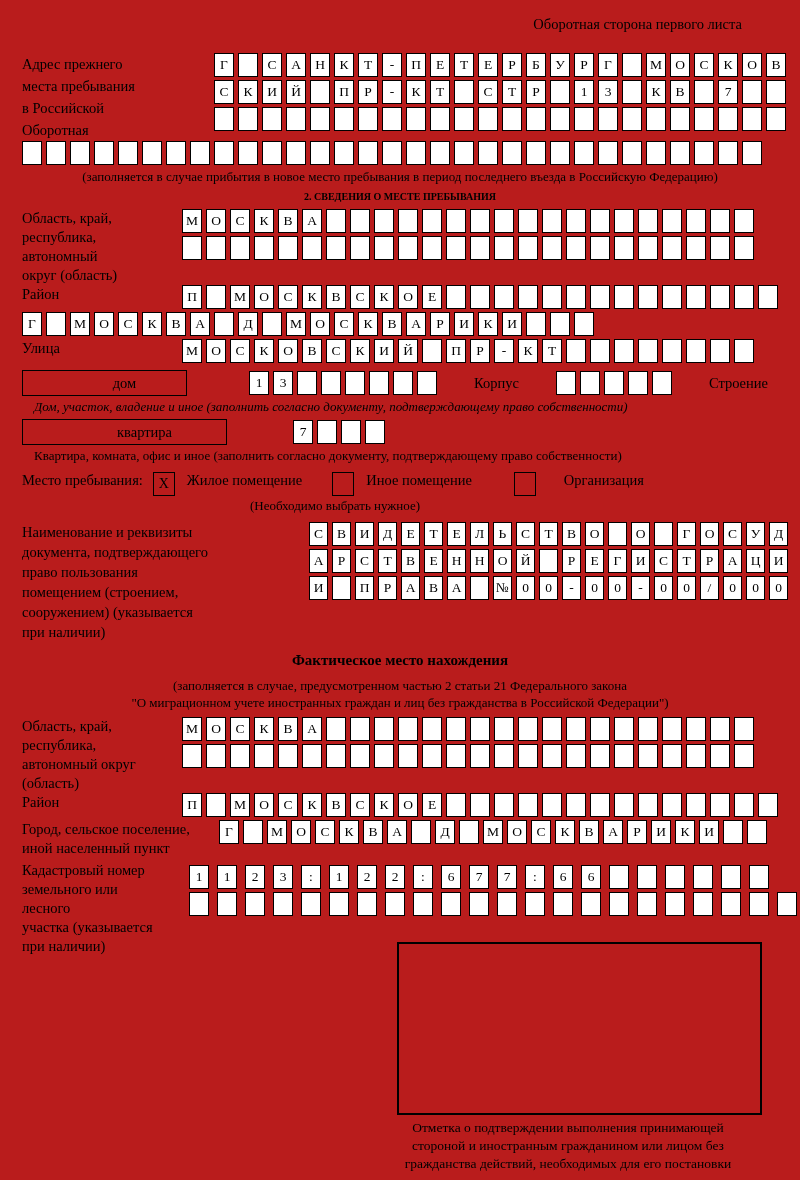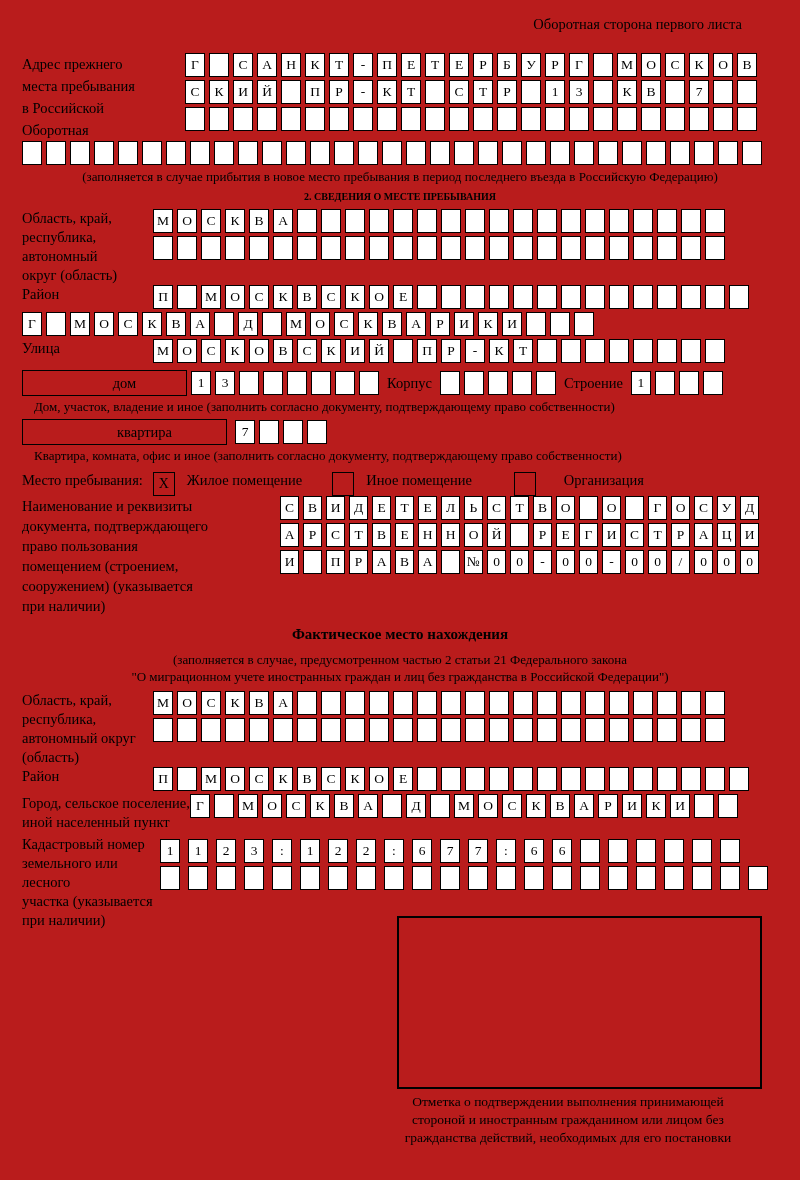--- a/index.html
+++ b/index.html
@@ -1,20 +1,20 @@
 <!DOCTYPE html>
 <html><head>
 <meta charset="utf-8">
 <style>
   html,body{margin:0;padding:0;background:#fff;}
   .page{width:800px;height:1180px;box-sizing:border-box;padding:10px 22px 0 22px;
         font-family:"Liberation Serif","DejaVu Serif",serif;color:#000;background:#b91c1c;
         position:relative;overflow:hidden;}
   .hdr-note{text-align:right;padding-right:36px;font-size:14.5px;margin-top:6px;}
-  .flex{display:flex;align-items:flex-start;}
+  .flex{display:flex;align-items:flex-start;gap:29px;}
   .lbl{font-size:14.5px;line-height:19px;flex:none;}
   .lh22{line-height:22px;}
   .lh20{line-height:20px;}
   .w163{width:163px;}
   .w131{width:131px;}
   .w258{width:258px;}
   .w138{width:138px;}
   .rows{flex:1;}
   .boxrow{display:flex;gap:4px;margin-bottom:3px;flex-wrap:nowrap;}
   .cbox{width:20px;height:24px;box-sizing:border-box;border:1.5px solid #000;flex:none;
@@ -351,21 +351,21 @@
         <span class="cbox"></span>
       </div>
     <div class="inline-lbl">Строение</div>
     <div class="boxrow" style="margin-bottom:0;">
         <span class="cbox">1</span>
         <span class="cbox"></span>
         <span class="cbox"></span>
         <span class="cbox"></span>
       </div>
   </div>
-  <div class="caption" style="margin-left:12px;">Дом, участок, владение и иное (заполнить согласно документу, подтверждающему право собственности)</div>
+  <div class="caption" style="margin-left:12px;font-style:italic;">Дом, участок, владение и иное (заполнить согласно документу, подтверждающему право собственности)</div>
 
   <div class="flex houserow">
     <div class="named-box w205">квартира</div>
     <div class="inline-lbl" style="margin:0 4px;"></div>
     <div class="boxrow" style="margin-bottom:0;">
         <span class="cbox">7</span>
         <span class="cbox"></span>
         <span class="cbox"></span>
         <span class="cbox"></span>
       </div>
@@ -374,20 +374,21 @@
 
   <div class="stayrow">
     <span class="stay-opt">Место пребывания:</span>
     <span class="chk">X</span>
     <span class="stay-opt">Жилое помещение</span>
     <span class="chk" style="margin-left:30px;"></span>
     <span class="stay-opt">Иное помещение</span>
     <span class="chk" style="margin-left:42px;margin-right:28px;"></span>
     <span class="stay-opt">Организация</span>
   </div>
+  <div class="choose-note">(Необходимо выбрать нужное)</div>
 
   <div class="flex">
     <div class="lbl lh20 w258">
         <div>Наименование и реквизиты</div>
         <div>документа, подтверждающего</div>
         <div>право пользования</div>
         <div>помещением (строением,</div>
         <div>сооружением) (указывается</div>
         <div>при наличии)</div>
       </div>

